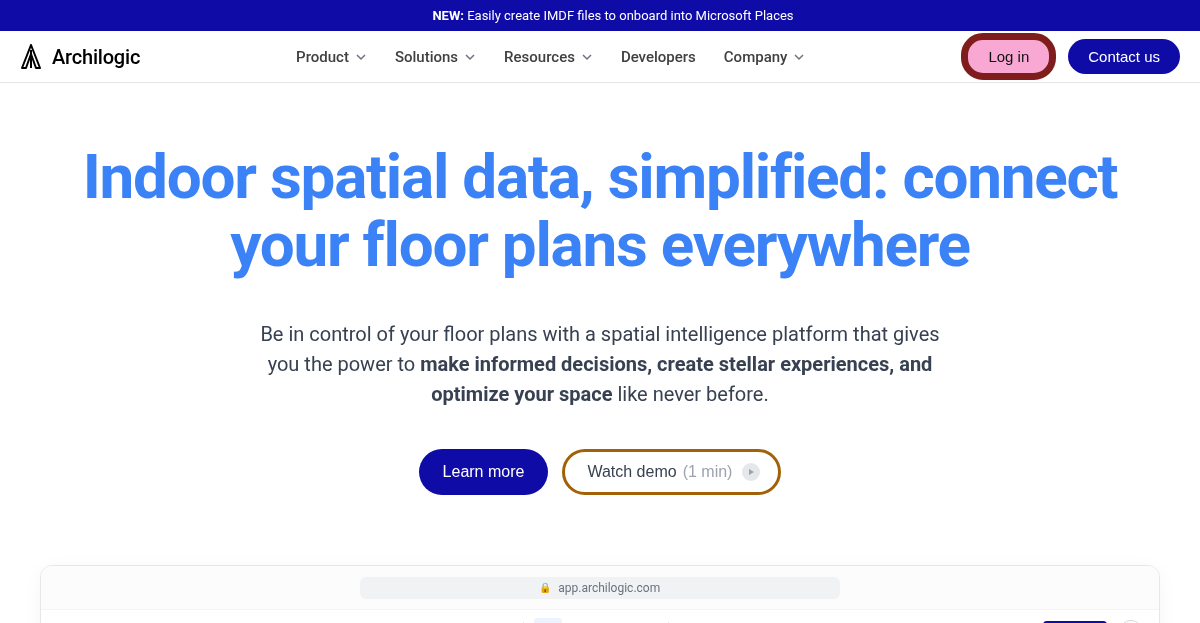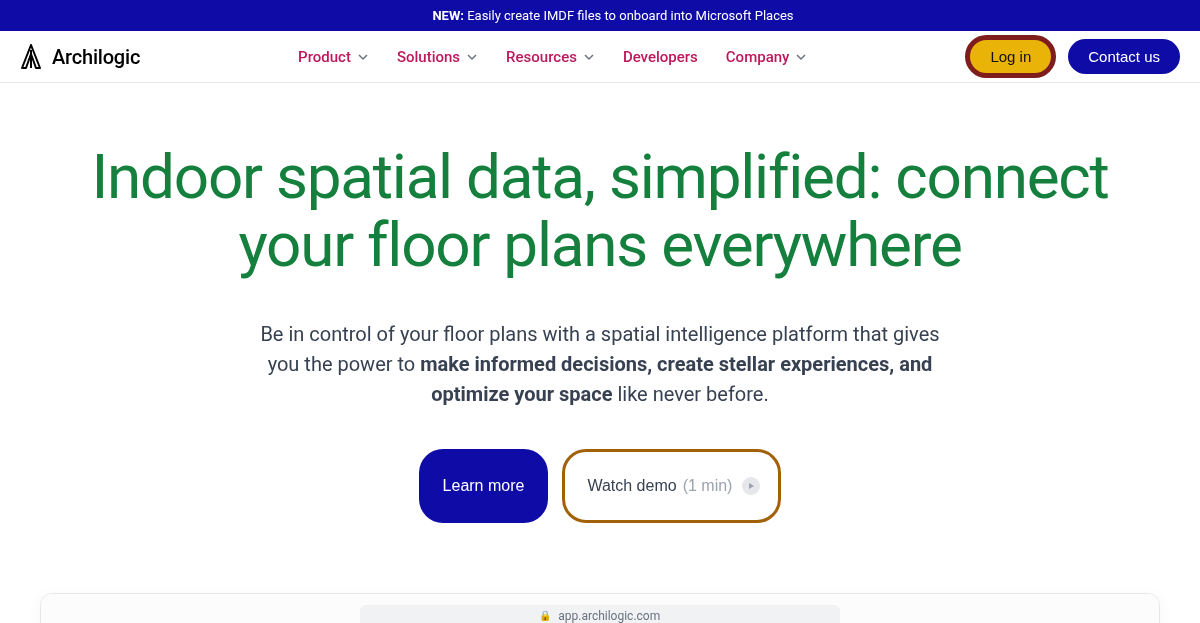--- a/index.html
+++ b/index.html
@@ -7,34 +7,34 @@
     
     .announcement-bar { background: #0f0ba6; color: #fff; text-align: center; padding: 8px 0; font-size: 13px; }
     .announcement-bar strong { font-weight: 700; margin-left: 26px; }
     
     .header { display: flex; align-items: center; justify-content: space-between; padding: 16px 20px; border-bottom: 1px solid #e5e7eb; height: 52px; }
     .logo-wrap { display: flex; align-items: center; gap: 10px; }
     .logo-mark svg { display: block; }
     .logo-text { font-size: 20px; font-weight: 500; color: #000; letter-spacing: -0.01em; }
     
     .nav { display: flex; gap: 28px; align-items: center; }
-    .nav-item { display: flex; align-items: center; gap: 6px; font-size: 15px; color: #be185d; cursor: pointer; font-weight: 500;}
+    .nav-item { display: flex; align-items: center; gap: 6px; font-size: 15px; color: #404040; cursor: pointer; font-weight: 500;}
     .nav-item .chev svg { display:block; }
     
     .header-actions { display: flex; gap: 12px; align-items: center; }
-    .btn-login { background: #eab308; border: 5px solid #7f1d1d; border-radius: 22px; padding: 8px 20px; font-size: 15px; color: #111; cursor: pointer; font-weight: 500;}
+    .btn-login { background: #f9a8d4; border: 7px solid #7f1d1d; border-radius: 22px; padding: 8px 20px; font-size: 15px; color: #111; cursor: pointer; font-weight: 500;}
     .btn-contact { background: #0f0ba6; border: none; border-radius: 22px; padding: 9px 20px; font-size: 15px; color: #fff; cursor: pointer; font-weight: 500; text-align: center;}
     
     .hero { text-align: center; padding: 60px 40px 30px; }
-    .hero-title { font-size: 62px; font-weight: 400; line-height: 1.1; color: #15803d; letter-spacing: -0.02em; }
+    .hero-title { font-size: 62px; font-weight: 700; line-height: 1.1; color: #3b82f6; letter-spacing: -0.02em; }
     .hero-sub { font-size: 20px; line-height: 1.5; color: #374151; max-width: 700px; margin: 40px auto 0; }
     .hero-sub strong { font-weight: 700; }
     
     .hero-ctas { display: flex; justify-content: center; gap: 14px; margin-top: 40px; }
-    .btn-primary { background: #0f0ba6; color: #fff; border: none; border-radius: 24px; padding: 28px 24px; font-size: 16px; cursor: pointer; font-weight: 500;}
+    .btn-primary { background: #0f0ba6; color: #fff; border: none; border-radius: 24px; padding: 0 24px; font-size: 16px; cursor: pointer; font-weight: 500;}
     .btn-secondary { background: #fff; border: 3px solid #a16207; border-radius: 24px; padding: 11px 18px 11px 22px; font-size: 16px; color: #374151; cursor: pointer; display: flex; align-items: center; gap: 6px; font-weight: 500;}
     .btn-secondary .muted { color: #9ca3af; }
     .play-circle { width: 18px; height: 18px; border-radius: 50%; background: #e5e7eb; display: inline-flex; align-items: center; justify-content: center; margin-left: 4px;}
     .play-circle::after { content:""; width:0; height:0; border-left: 5px solid #9ca3af; border-top: 3px solid transparent; border-bottom: 3px solid transparent; margin-left:1px;}
     
     .app-preview-wrap { padding: 40px 40px 0; }
     .app-preview { border: 1px solid #e5e7eb; border-radius: 12px; box-shadow: 0 4px 20px rgba(0,0,0,0.04); overflow: hidden; background:#fff;}
     .urlbar { background:#fcfcfd; padding: 10px 0; text-align:center; border-bottom:1px solid #f3f4f6;}
     .urlpill { display:inline-flex; align-items:center; gap:6px; background:#f1f2f4; border-radius:6px; padding:4px 180px; font-size:12px; color:#6b7280; }
     .lock-icon { font-size: 10px; }

